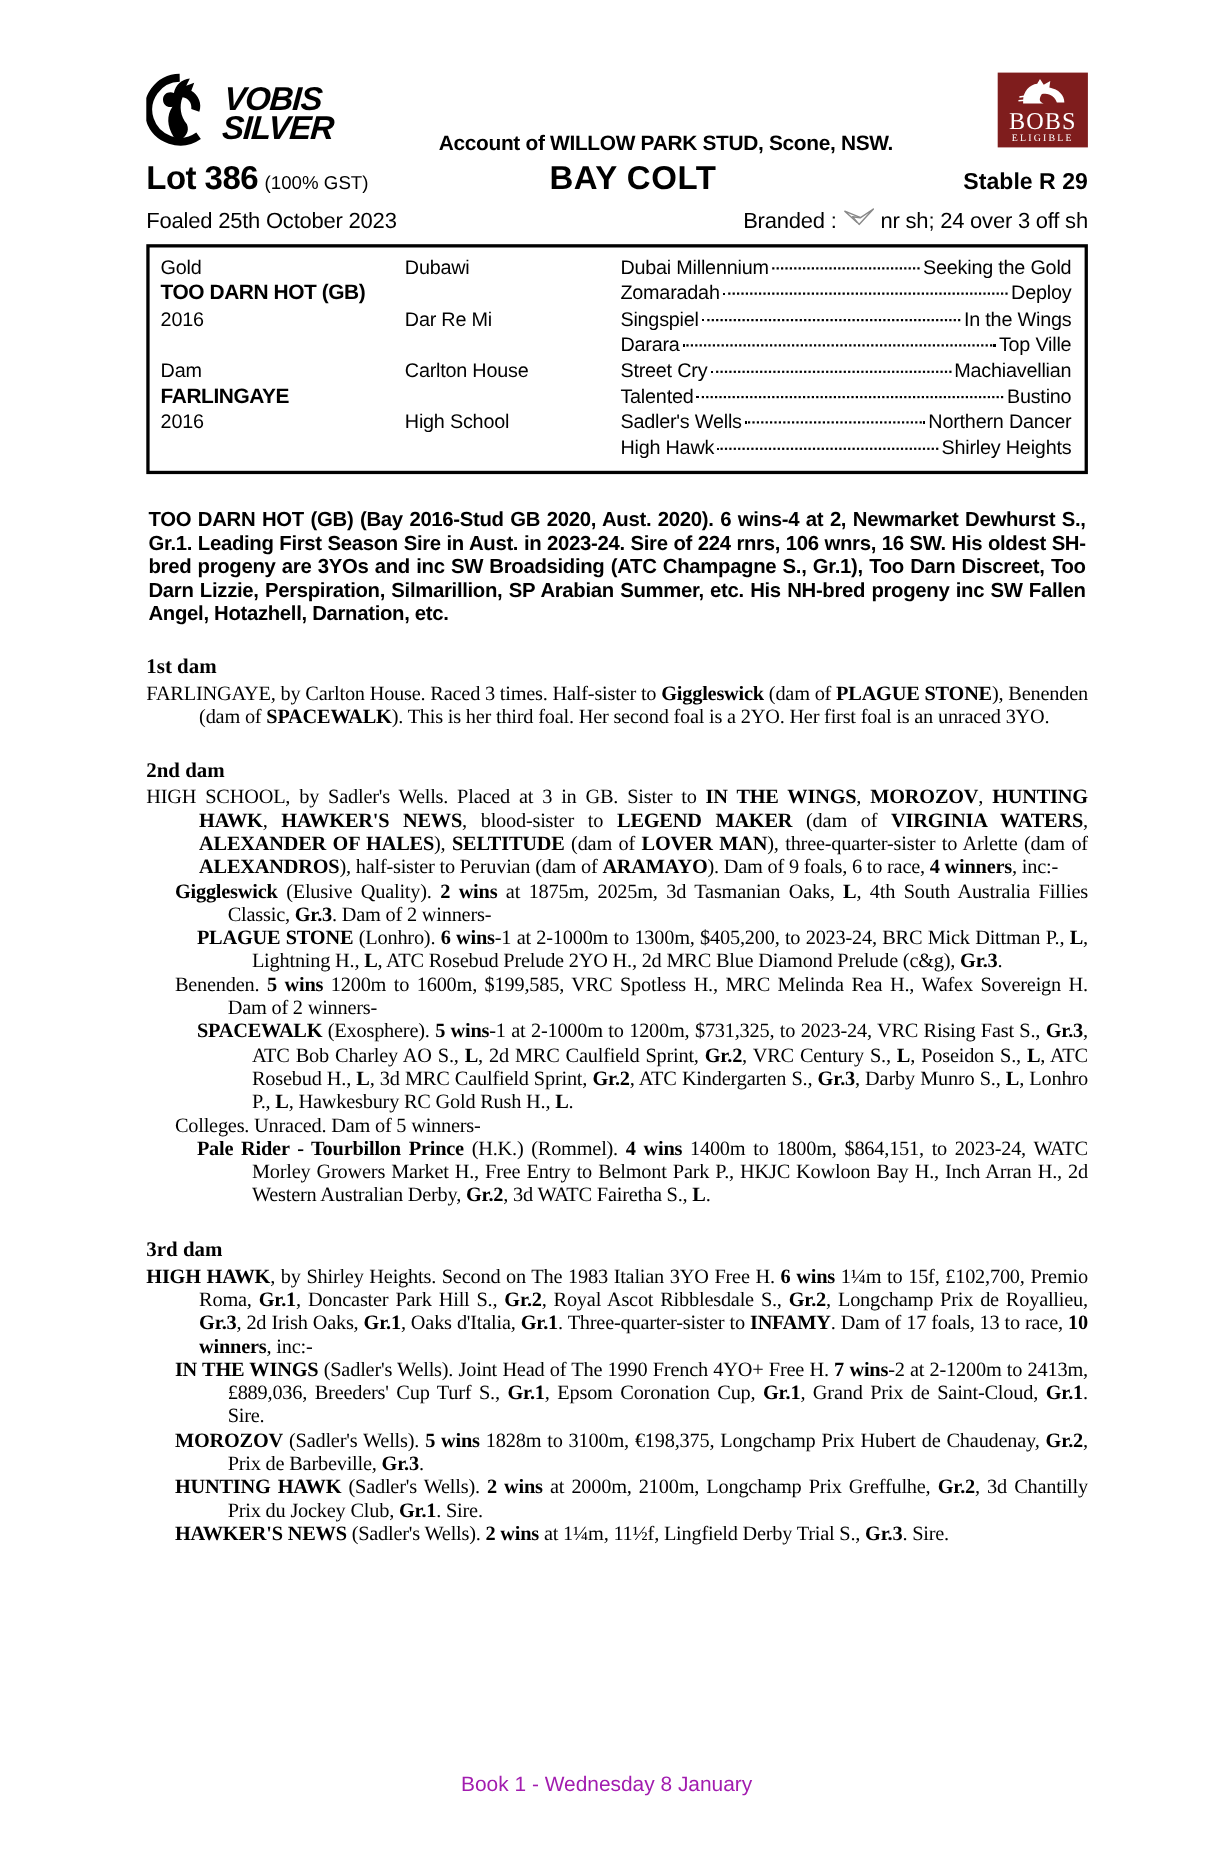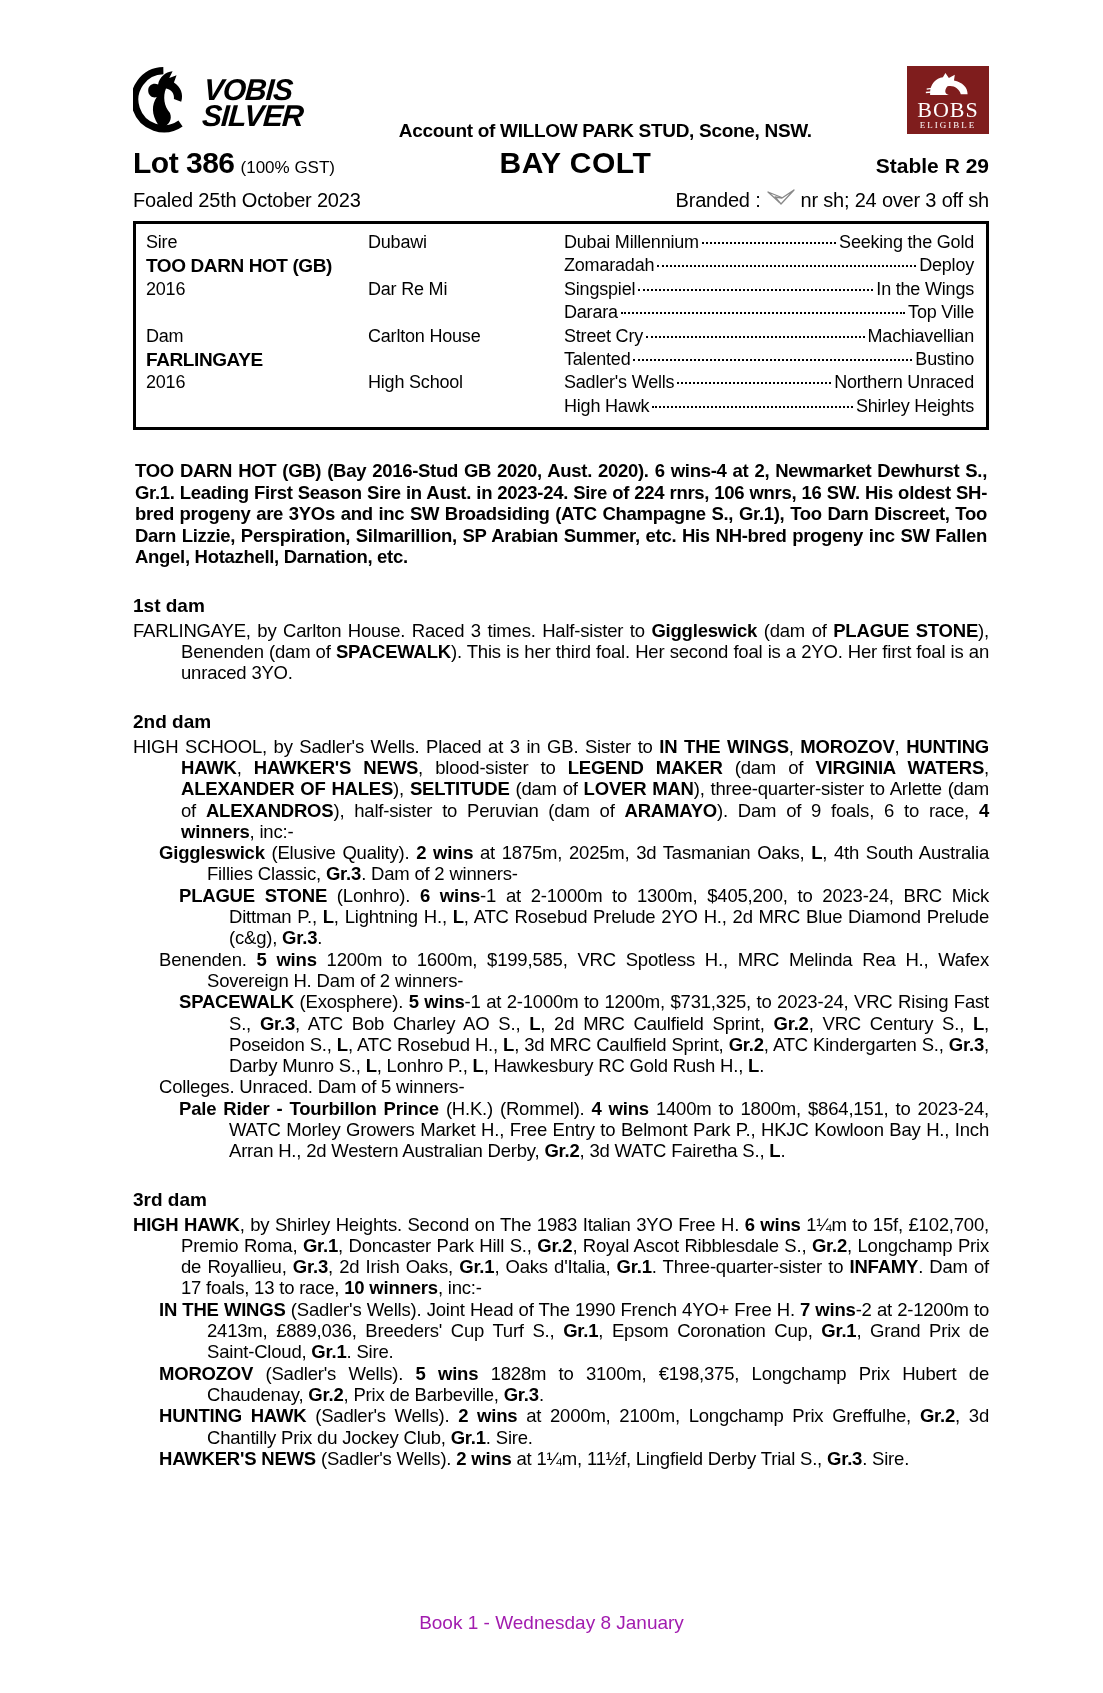--- a/index.html
+++ b/index.html
@@ -30,21 +30,21 @@
 
   
   .ped{border:3px solid #000;margin-top:8px;padding:7px 12px 9px 10px;}
   .ped-row{display:grid;grid-template-columns:222px 196px 1fr;line-height:23.4px;font-size:18px;letter-spacing:-0.2px;}
   .ped-c1.bold{font-weight:bold;font-size:19px;letter-spacing:-0.4px;}
   .ped-c3{display:flex;align-items:baseline;}
   .ped-dots{flex:1;border-bottom:2px dotted #000;margin:0 3px;position:relative;top:-4px;min-width:12px;}
 
   
   .sirepara{margin-top:30px;font-weight:bold;font-size:18.5px;line-height:21.5px;text-align:justify;letter-spacing:-0.3px;padding:0 2px;}
-  .sections{margin-top:20px;}
+  .sections{margin-top:20px;font-family:Liberation Serif, serif;}
   .dam-heading{font-weight:bold;font-size:19px;margin-top:27px;margin-bottom:3px;}
   .entry{font-size:18.5px;line-height:21.3px;text-align:justify;letter-spacing:-0.2px;}
   .entry .b{font-weight:bold;}
   .e-dam{padding-left:48px;text-indent:-48px;}
   .e-lvl1{padding-left:74px;text-indent:-48px;}
   .e-lvl2{padding-left:96px;text-indent:-50px;}
 
   .footer{position:absolute;left:0;top:1612px;width:1103px;text-align:center;font-size:19px;color:#a21caf;}
 
   .icon{display:inline-block;}
@@ -97,21 +97,21 @@
           <path d="M9 9 L15 16 L28 2 L16 10 Z" fill="#fff" stroke="#888" stroke-width="1.3" stroke-linejoin="round"></path>
         </svg>
       </span>
       <span>nr sh; 24 over 3 off sh</span>
     </span>
   </div>
 
   <div class="ped">
     <div>
         <div class="ped-row">
-          <div class="ped-c1">Sire</div>
+          <div class="ped-c1">Gold</div>
           <div class="ped-c2">Dubawi</div>
           <div class="ped-c3">
             <span>Dubai Millennium</span>
             <span class="ped-dots"></span>
             <span>Seeking the Gold</span>
           </div>
         </div>
         <div class="ped-row">
           <div class="ped-c1 bold">TOO DARN HOT (GB)</div>
           <div class="ped-c2"></div>
@@ -156,21 +156,21 @@
             <span class="ped-dots"></span>
             <span>Bustino</span>
           </div>
         </div>
         <div class="ped-row">
           <div class="ped-c1">2016</div>
           <div class="ped-c2">High School</div>
           <div class="ped-c3">
             <span>Sadler's Wells</span>
             <span class="ped-dots"></span>
-            <span>Northern Unraced</span>
+            <span>Northern Dancer</span>
           </div>
         </div>
         <div class="ped-row">
           <div class="ped-c1"></div>
           <div class="ped-c2"></div>
           <div class="ped-c3">
             <span>High Hawk</span>
             <span class="ped-dots"></span>
             <span>Shirley Heights</span>
           </div>

